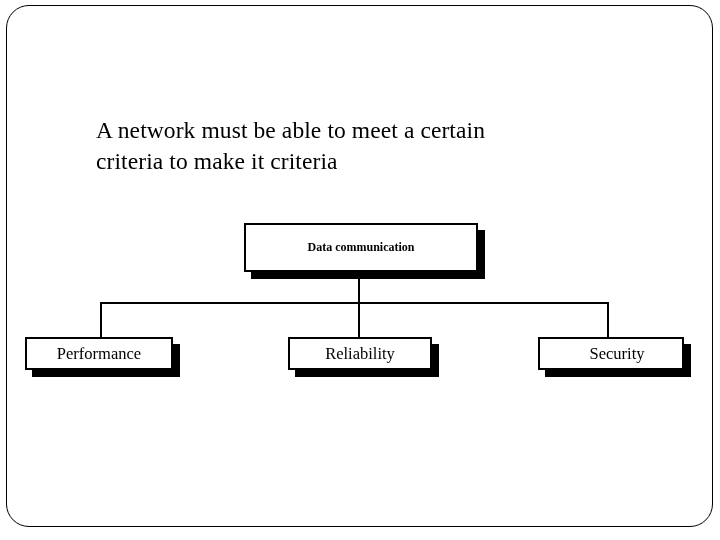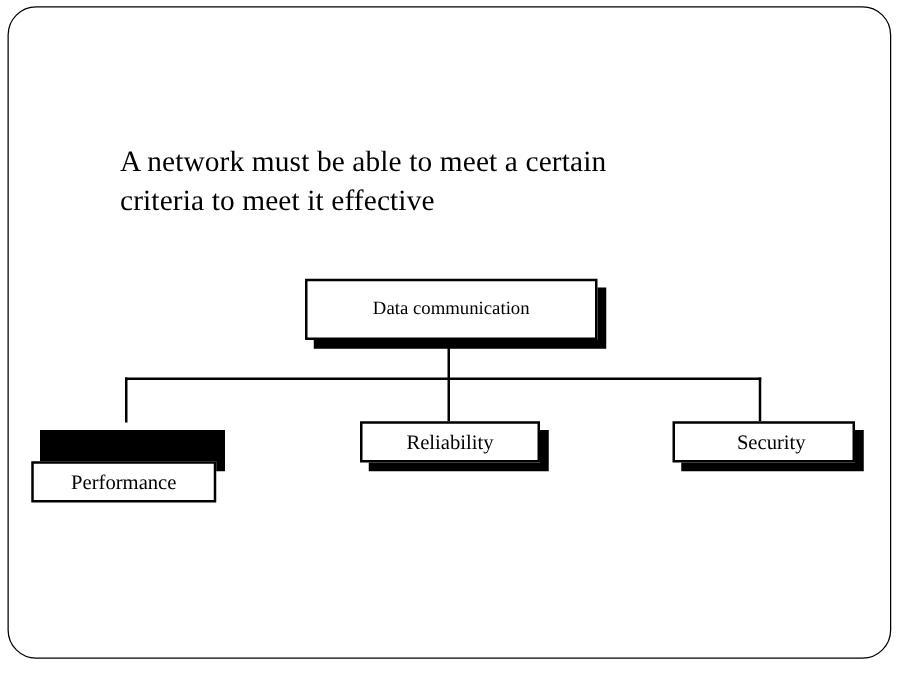--- a/index.html
+++ b/index.html
@@ -81,35 +81,36 @@
     width: 100%;
     line-height: 19px;
   }
 
   
   #node-root {
     left: 244px;
     top: 223px;
     width: 234px;
     height: 49px;
-    font-size: 15px;
+    font-size: 12px;
+    font-weight: bold;
   }
   #node-root-shadow {
     left: 251px;
     top: 230px;
     width: 234px;
     height: 49px;
   }
 
   
   .leaf {
     height: 33px;
     font-size: 16.5px;
   }
-  #node-performance { left: 25px;  top: 337px; width: 148px; margin-top: 32px; }
+  #node-performance { left: 25px;  top: 337px; width: 148px; }
   #node-performance-shadow { left: 32px; top: 344px; width: 148px; height: 33px; }
 
   #node-reliability { left: 288px; top: 337px; width: 144px; }
   #node-reliability-shadow { left: 295px; top: 344px; width: 144px; height: 33px; }
 
   #node-security { left: 538px; top: 337px; width: 146px; padding-left: 12px; }
   #node-security-shadow { left: 545px; top: 344px; width: 146px; height: 33px; }
 
   
   .connector {
@@ -128,21 +129,21 @@
 </style>
 </head>
 <body>
 
 <div id="slide">
 
   <div id="slide-frame"></div>
 
   <div id="title">
     <span class="tline">A network must be able to meet a certain</span>
-    <span class="tline">criteria to meet it effective</span>
+    <span class="tline">criteria to make it criteria</span>
   </div>
 
   <div id="org-chart">
 
     <div class="connector" id="conn-center-vert"></div>
     <div class="connector" id="conn-bus"></div>
     <div class="connector" id="conn-left-drop"></div>
     <div class="connector" id="conn-right-drop"></div>
 
     <div class="node-shadow" id="node-root-shadow"></div>

